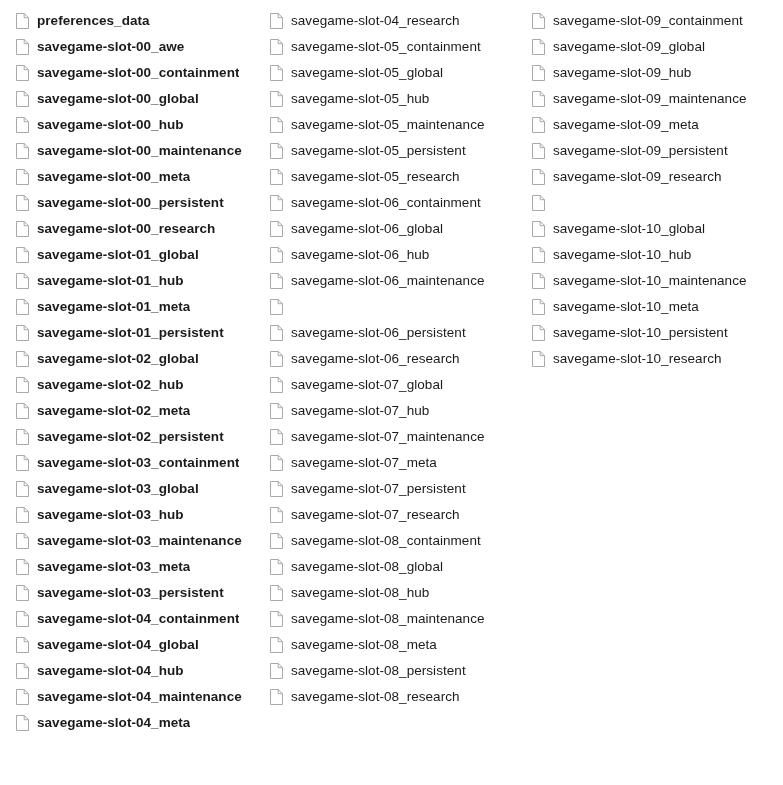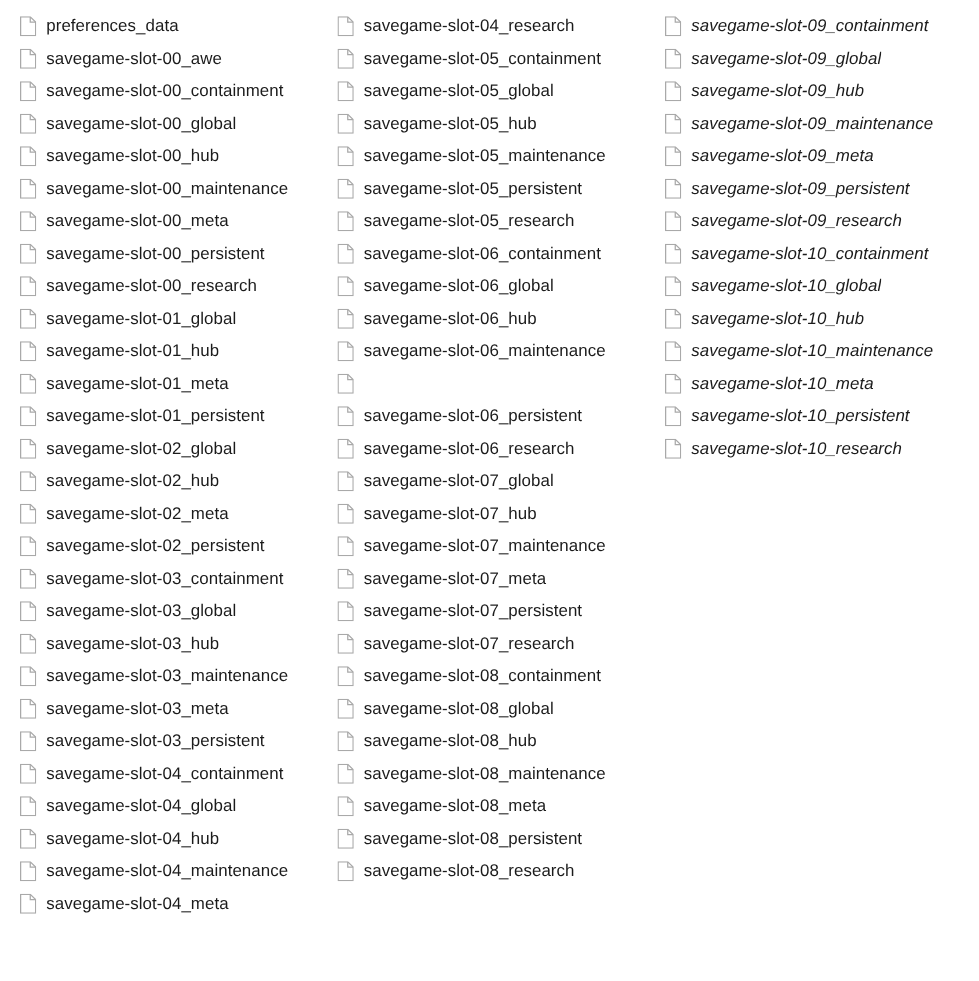--- a/index.html
+++ b/index.html
@@ -22,23 +22,23 @@
   .columns {
     display: flex;
     flex-direction: row;
     align-items: flex-start;
   }
   .column {
     display: flex;
     flex-direction: column;
     flex: 0 0 auto;
   }
-  .col-0 { width: 262px; padding-left: 14px; }
+  .col-0 { width: 262px; padding-left: 14px; font-weight: bold; }
   .col-1 { width: 262px; padding-left: 6px; text-align: right; }
-  .col-2 { width: 255px; padding-left: 6px; font-style: italic; }
+  .col-2 { width: 255px; padding-left: 6px; }
   .file-item {
     display: flex;
     flex-direction: row;
     align-items: center;
     height: 26px;
     line-height: 26px;
     padding: 0 2px;
     cursor: default;
     white-space: nowrap;
   }
@@ -626,21 +626,20 @@
           </span>
           <span class="file-label">savegame-slot-09_research</span>
         </div>
         <div class="file-item">
           <span class="file-icon">
             <svg width="13" height="16" viewBox="0 0 13 16" xmlns="http://www.w3.org/2000/svg">
               <path d="M0.5 0.5 H8.2 L12.5 4.7 V15.5 H0.5 Z" fill="#ffffff" stroke="#a9a9a9" stroke-width="1"></path>
               <path d="M8.2 0.5 V4.7 H12.5" fill="none" stroke="#a9a9a9" stroke-width="1"></path>
             </svg>
           </span>
-          <span class="file-label">savegame-slot-10_containment</span>
         </div>
         <div class="file-item">
           <span class="file-icon">
             <svg width="13" height="16" viewBox="0 0 13 16" xmlns="http://www.w3.org/2000/svg">
               <path d="M0.5 0.5 H8.2 L12.5 4.7 V15.5 H0.5 Z" fill="#ffffff" stroke="#a9a9a9" stroke-width="1"></path>
               <path d="M8.2 0.5 V4.7 H12.5" fill="none" stroke="#a9a9a9" stroke-width="1"></path>
             </svg>
           </span>
           <span class="file-label">savegame-slot-10_global</span>
         </div>

